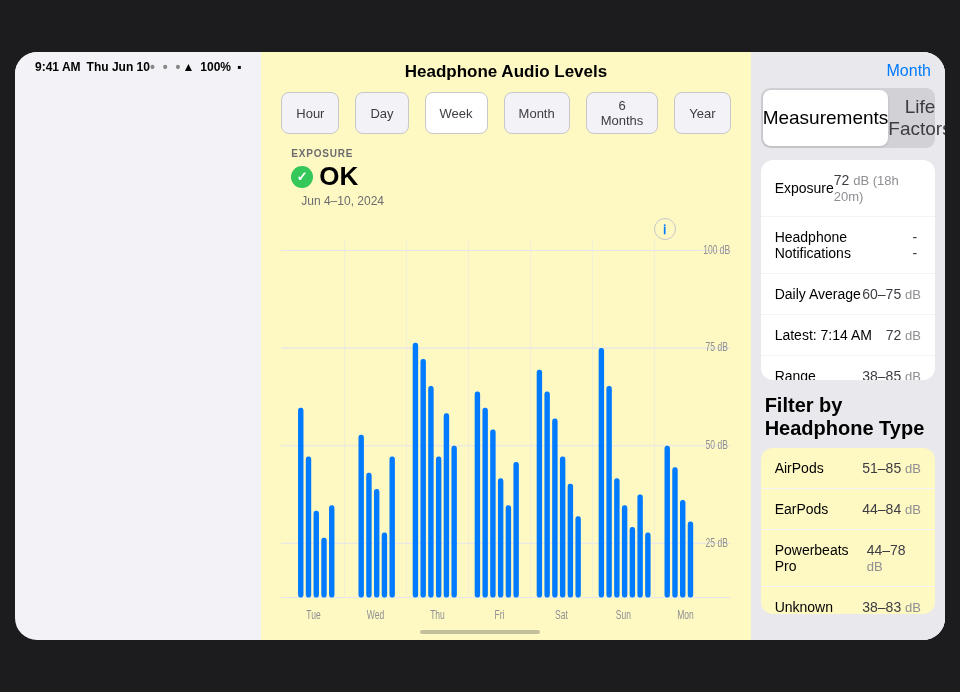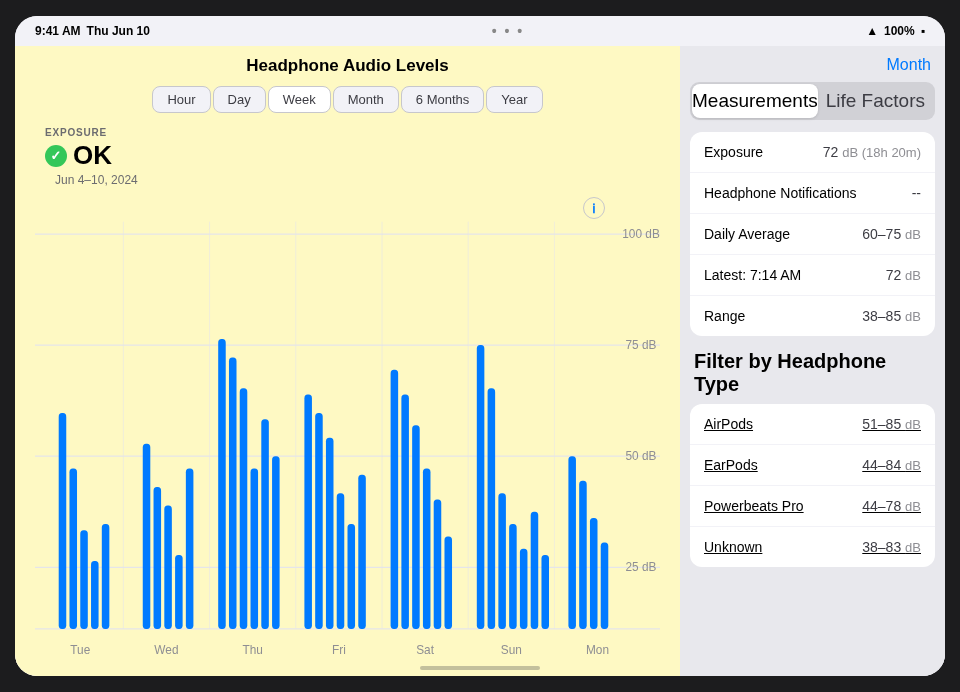--- a/index.html
+++ b/index.html
@@ -9,27 +9,26 @@
       background: #1c1c1e;
       font-family: -apple-system, 'SF Pro Display', 'Helvetica Neue', sans-serif;
       overflow: hidden;
       display: flex;
       align-items: center;
       justify-content: center;
     }
 
     .ipad-frame {
       width: 930px;
-      height: 660px;
+      height: 588px;
       background: #f2f2f7;
       border-radius: 22px;
       overflow: hidden;
       position: relative;
       display: flex;
-      flex-direction: column;
     }
 
     
     .status-bar {
       background: #f2f2f7;
       height: 30px;
       display: flex;
       align-items: center;
       justify-content: space-between;
       padding: 0 20px;
@@ -65,21 +64,21 @@
       font-size: 17px;
       font-weight: 600;
       color: #000;
       margin-bottom: 10px;
     }
 
     
     .time-selector {
       display: flex;
       justify-content: center;
-      gap: 2px;
+      gap: 16px;
       margin-bottom: 14px;
     }
     .time-btn {
       padding: 5px 14px;
       border-radius: 8px;
       border: 1px solid #c7c7cc;
       background: #f2f2f7;
       font-size: 13px;
       color: #3c3c43;
       cursor: pointer;
@@ -241,25 +240,24 @@
     }
 
     .section-title {
       font-size: 20px;
       font-weight: 600;
       color: #000;
       padding: 4px 14px 8px 14px;
     }
 
     .filter-card {
-      background: #ffffff;
+      background: #fef9c3;
       border-radius: 12px;
       margin: 0 10px 16px 10px;
       overflow: hidden;
-      text-decoration: underline;
     }
 
     
     .chart-svg {
       width: 100%;
       height: 100%;
     }
 
     .bottom-handle {
       position: absolute;

